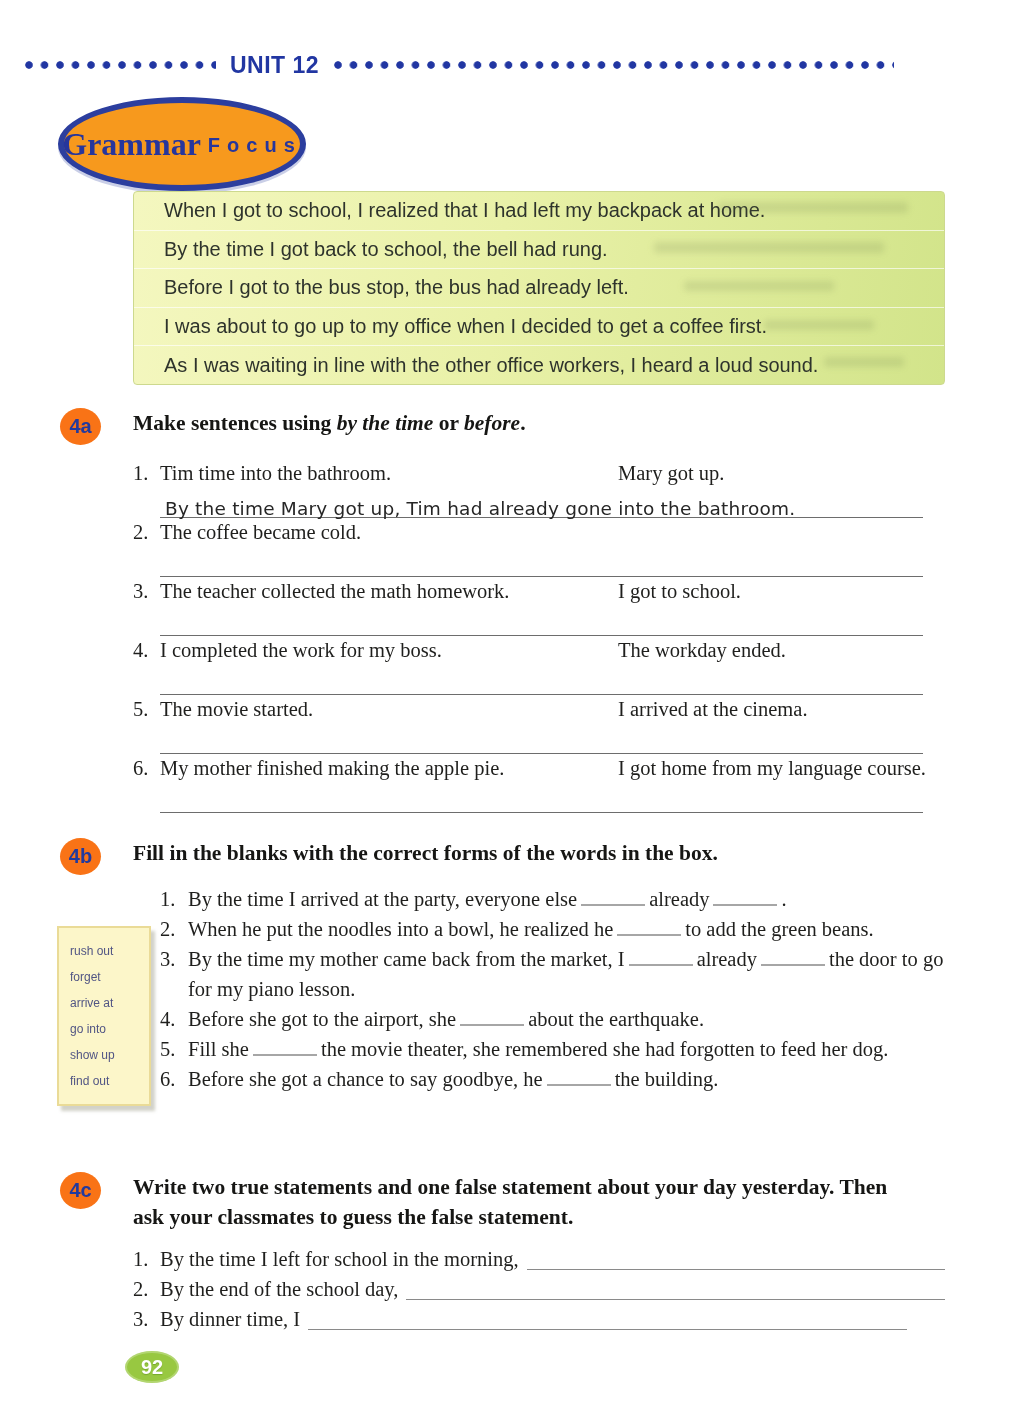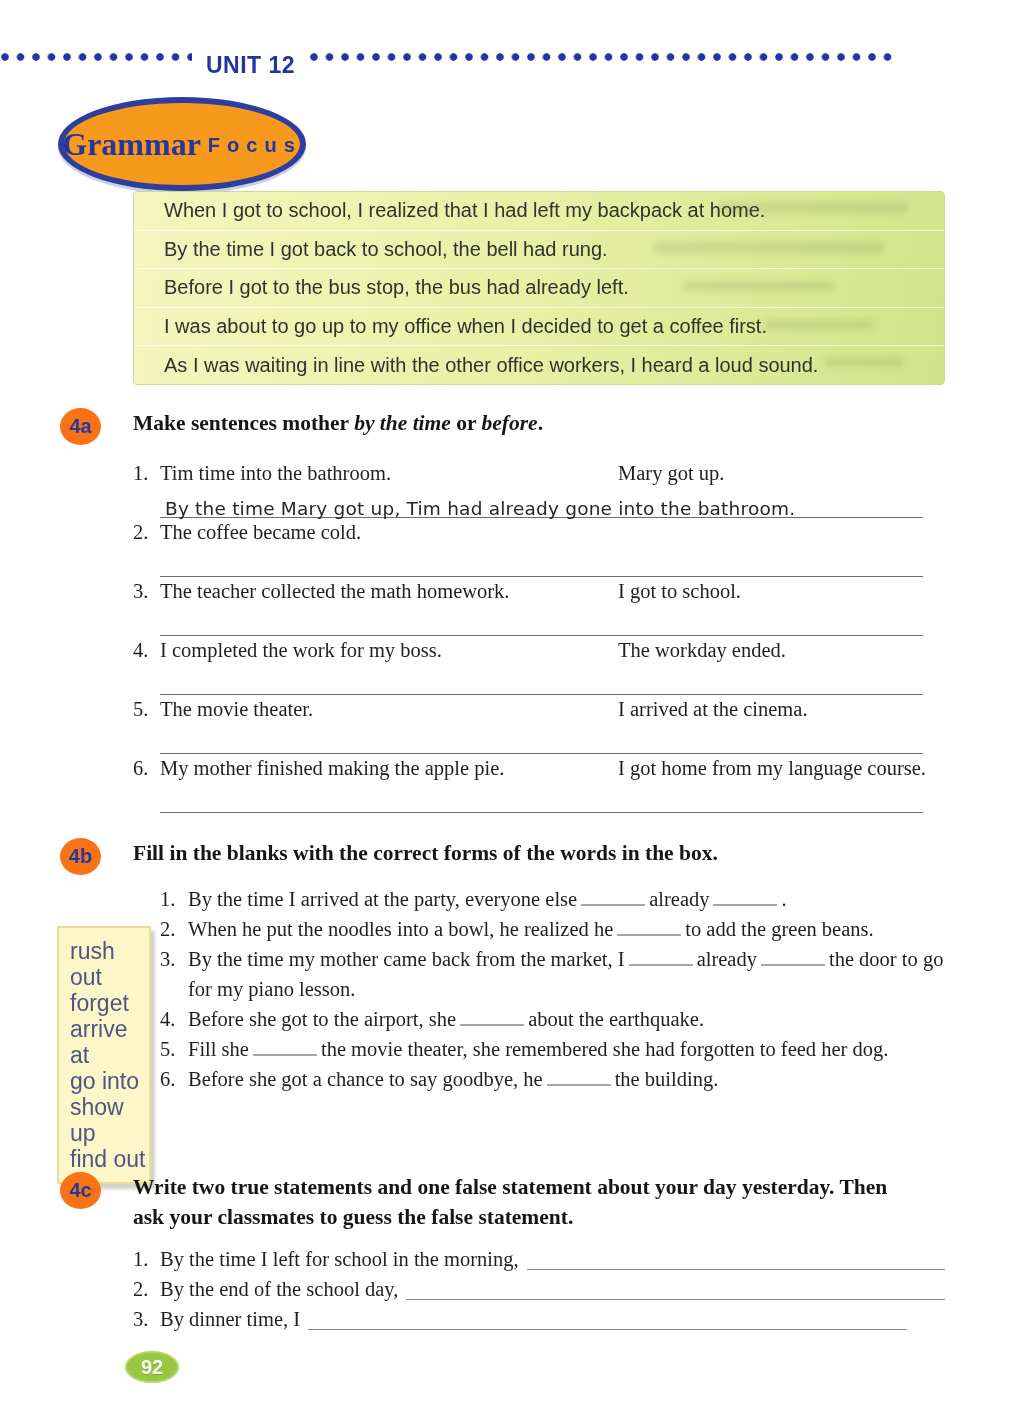--- a/index.html
+++ b/index.html
@@ -5,21 +5,21 @@
   * { margin:0; padding:0; box-sizing:border-box; }
   html,body { background:#ffffff; }
   .page {
     position:relative; width:1024px; height:1415px; margin:0 auto;
     background:#ffffff; overflow:hidden;
     font-family:"Liberation Serif", serif; color:#1f1f1d;
   }
 
   
   .unit-header { position:absolute; top:52px; left:0; width:896px; height:26px;
-    display:flex; align-items:flex-start; }
+    display:flex; align-items:center;padding-left:24px; }
   .dots { height:10px;
     background-image:radial-gradient(circle at 5px 5px, #2136a2 3.4px, rgba(33,54,162,0) 4.1px);
     background-size:15.5px 10px; background-repeat:repeat-x; }
   .dots-left { width:192px; }
   .dots-right { flex:1; margin-right:2px; }
   .unit-title { font-family:"Liberation Sans", sans-serif; font-weight:bold;
     font-size:23px; color:#2136a2; padding:0 14px; letter-spacing:0.5px; }
 
   
   .grammar-badge {
@@ -75,21 +75,21 @@
   .fb-num { width:28px; flex:none; }
   .fb-text { flex:1; }
   .blank { display:inline-block; width:64px; height:13px;
     border-bottom:2px solid #a6a6a6; margin:0 4px; }
 
   .word-box {
     position:absolute; left:57px; top:926px; width:94px;
     background:#fcf6c9; border:2px solid #eadb97;
     box-shadow:4px 5px 3px rgba(125,125,100,0.35);
     padding:10px 0 10px 11px;
-    font-family:"Liberation Sans", sans-serif; font-size:23px;
+    font-family:"Liberation Sans", sans-serif; font-size:12px;
     line-height:26px; color:#515584;
   }
 
   
   .wt-list { margin-left:133px; width:812px; margin-top:13px; }
   .wt-item { display:flex; height:30px; font-size:20.5px; line-height:28px; }
   .wt-num { width:27px; flex:none; }
   .wt-label { flex:none; white-space:nowrap; }
   .fill-line { flex:1; border-bottom:1.2px solid #8a8a8a; margin-left:8px; margin-bottom:5px; }
   .wt-item:last-child .fill-line { margin-right:38px; }
@@ -138,21 +138,21 @@
       <div class="bleed" style="right:70px; top:12px; width:110px; height:10px;"></div>
     </div>
     <div class="focus-row">
       <span>As I was waiting in line with the other office workers, I heard a loud sound.</span>
       <div class="bleed" style="right:40px; top:11px; width:80px; height:10px;"></div>
     </div>
   </div>
 
   <div class="section" style="top:408px;">
     <div class="sec-badge">4a</div>
-    <div class="sec-heading"><span>Make sentences mother </span><i>by the time</i><span> or </span><i>before</i><span>.</span></div>
+    <div class="sec-heading"><span>Make sentences using </span><i>by the time</i><span> or </span><i>before</i><span>.</span></div>
 
     <div class="qa-list">
 
       <div class="qa-item">
         <div class="qa-text-row">
           <span class="qa-num">1.</span>
           <span class="qa-left">Tim time into the bathroom.</span>
           <span class="qa-right">Mary got up.</span>
         </div>
         <div class="qa-answer-row">
@@ -182,21 +182,21 @@
           <span class="qa-num">4.</span>
           <span class="qa-left">I completed the work for my boss.</span>
           <span class="qa-right">The workday ended.</span>
         </div>
         <div class="qa-answer-row"></div>
       </div>
 
       <div class="qa-item">
         <div class="qa-text-row">
           <span class="qa-num">5.</span>
-          <span class="qa-left">The movie theater.</span>
+          <span class="qa-left">The movie started.</span>
           <span class="qa-right">I arrived at the cinema.</span>
         </div>
         <div class="qa-answer-row"></div>
       </div>
 
       <div class="qa-item">
         <div class="qa-text-row">
           <span class="qa-num">6.</span>
           <span class="qa-left">My mother finished making the apple pie.</span>
           <span class="qa-right">I got home from my language course.</span>

